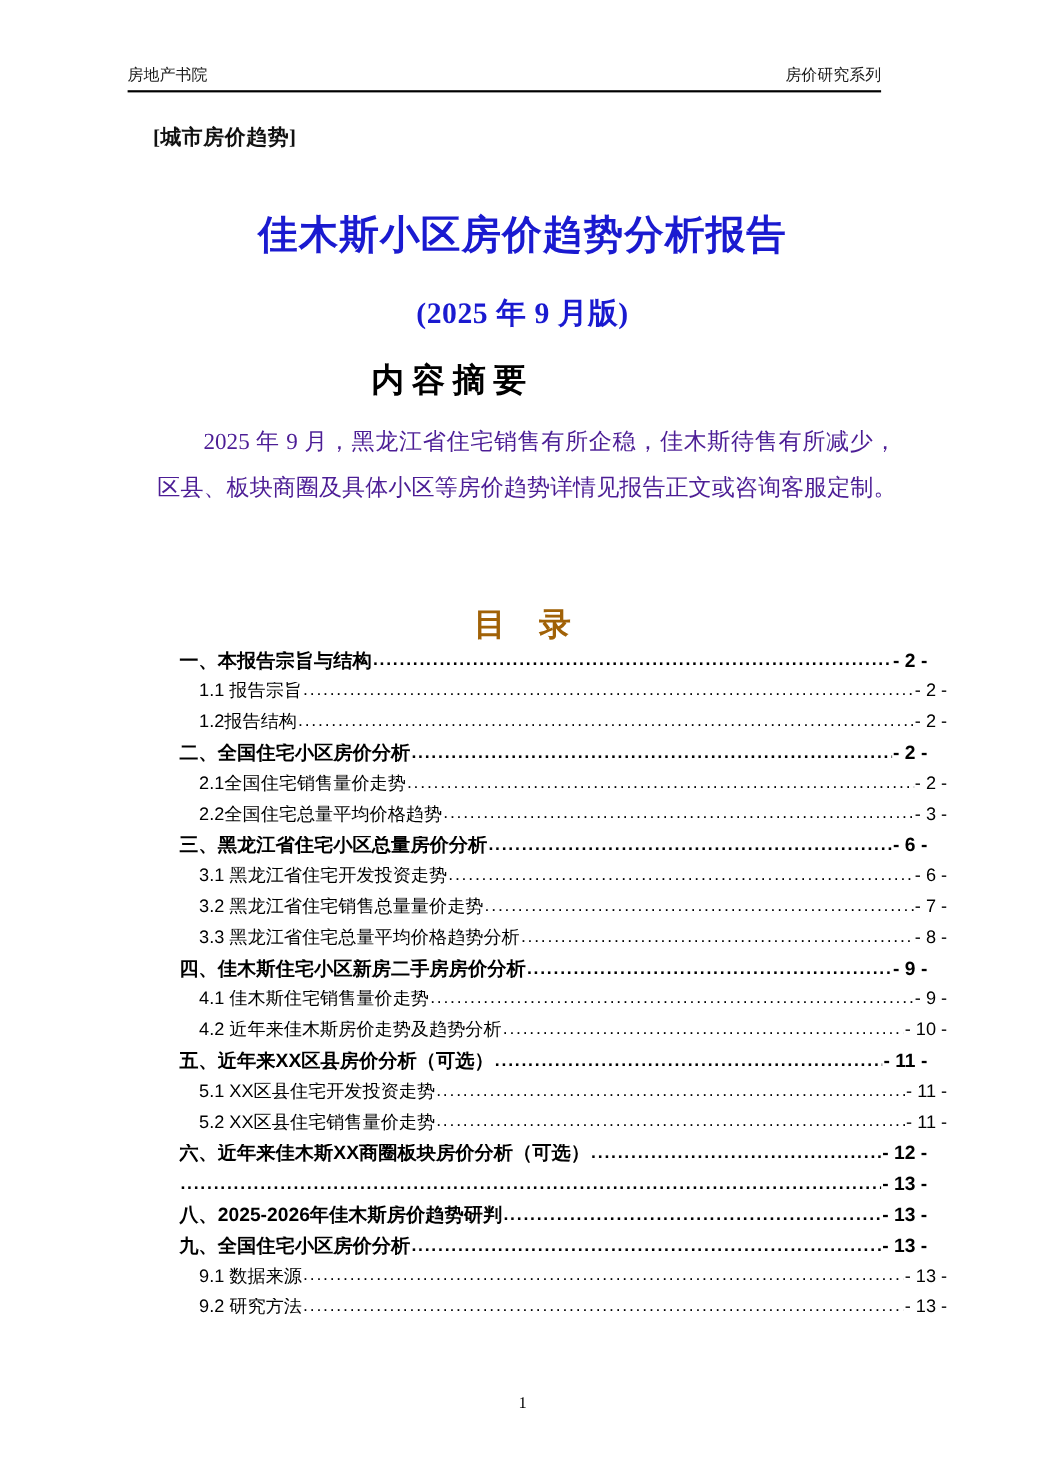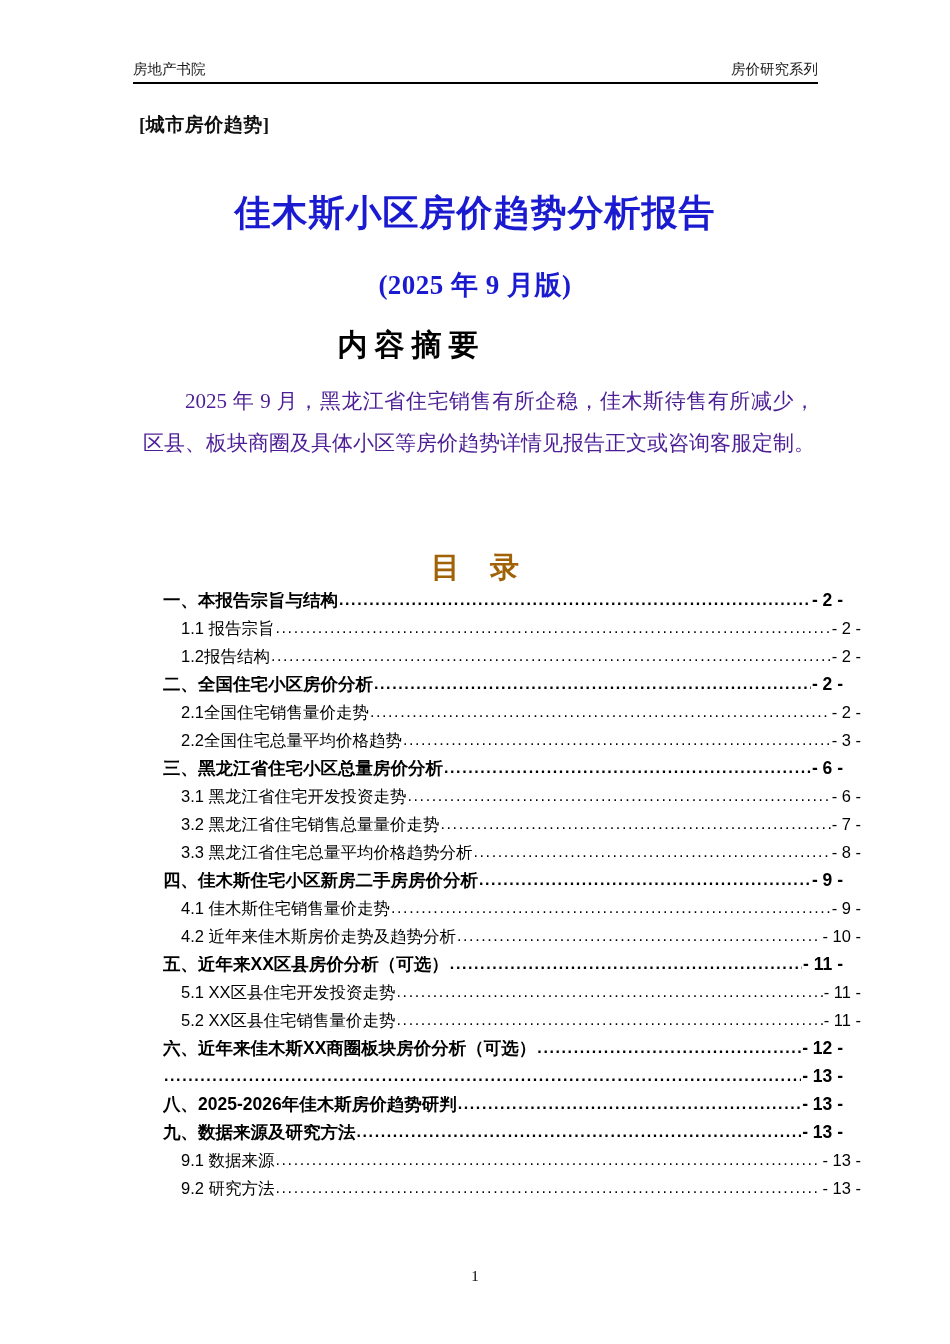--- a/index.html
+++ b/index.html
@@ -14,21 +14,21 @@
     background: #ffffff;
     margin: 0 auto;
     overflow: hidden;
     font-family: "Liberation Serif", "DejaVu Serif", serif;
     color: #000000;
   }
 
   
   .running-header {
     position: absolute;
-    left: 133px;
+    left: 116px;
     top: 62px;
     width: 685px;
     display: flex;
     justify-content: space-between;
     align-items: flex-end;
     border-bottom: 2px solid #7f1d1d;
     padding-bottom: 4px;
     font-family: "Liberation Sans", "DejaVu Sans", sans-serif;
     font-size: 14.5px;
     line-height: 1.1;
@@ -281,21 +281,21 @@
       <div class="toc-row level-1">
         <span class="toc-dots">..................................................................................................................</span>
         <span class="toc-page">- 13 -</span>
       </div>
       <div class="toc-row level-1">
         <span class="toc-label">八、2025-2026年佳木斯房价趋势研判</span>
         <span class="toc-dots">..................................................................................................................</span>
         <span class="toc-page">- 13 -</span>
       </div>
       <div class="toc-row level-1">
-        <span class="toc-label">九、数据来源及研究方法</span>
+        <span class="toc-label">九、全国住宅小区房价分析</span>
         <span class="toc-dots">..................................................................................................................</span>
         <span class="toc-page">- 13 -</span>
       </div>
       <div class="toc-row level-2">
         <span class="toc-label">9.1 数据来源</span>
         <span class="toc-dots">..................................................................................................................</span>
         <span class="toc-page">- 13 -</span>
       </div>
       <div class="toc-row level-2">
         <span class="toc-label">9.2 研究方法</span>

